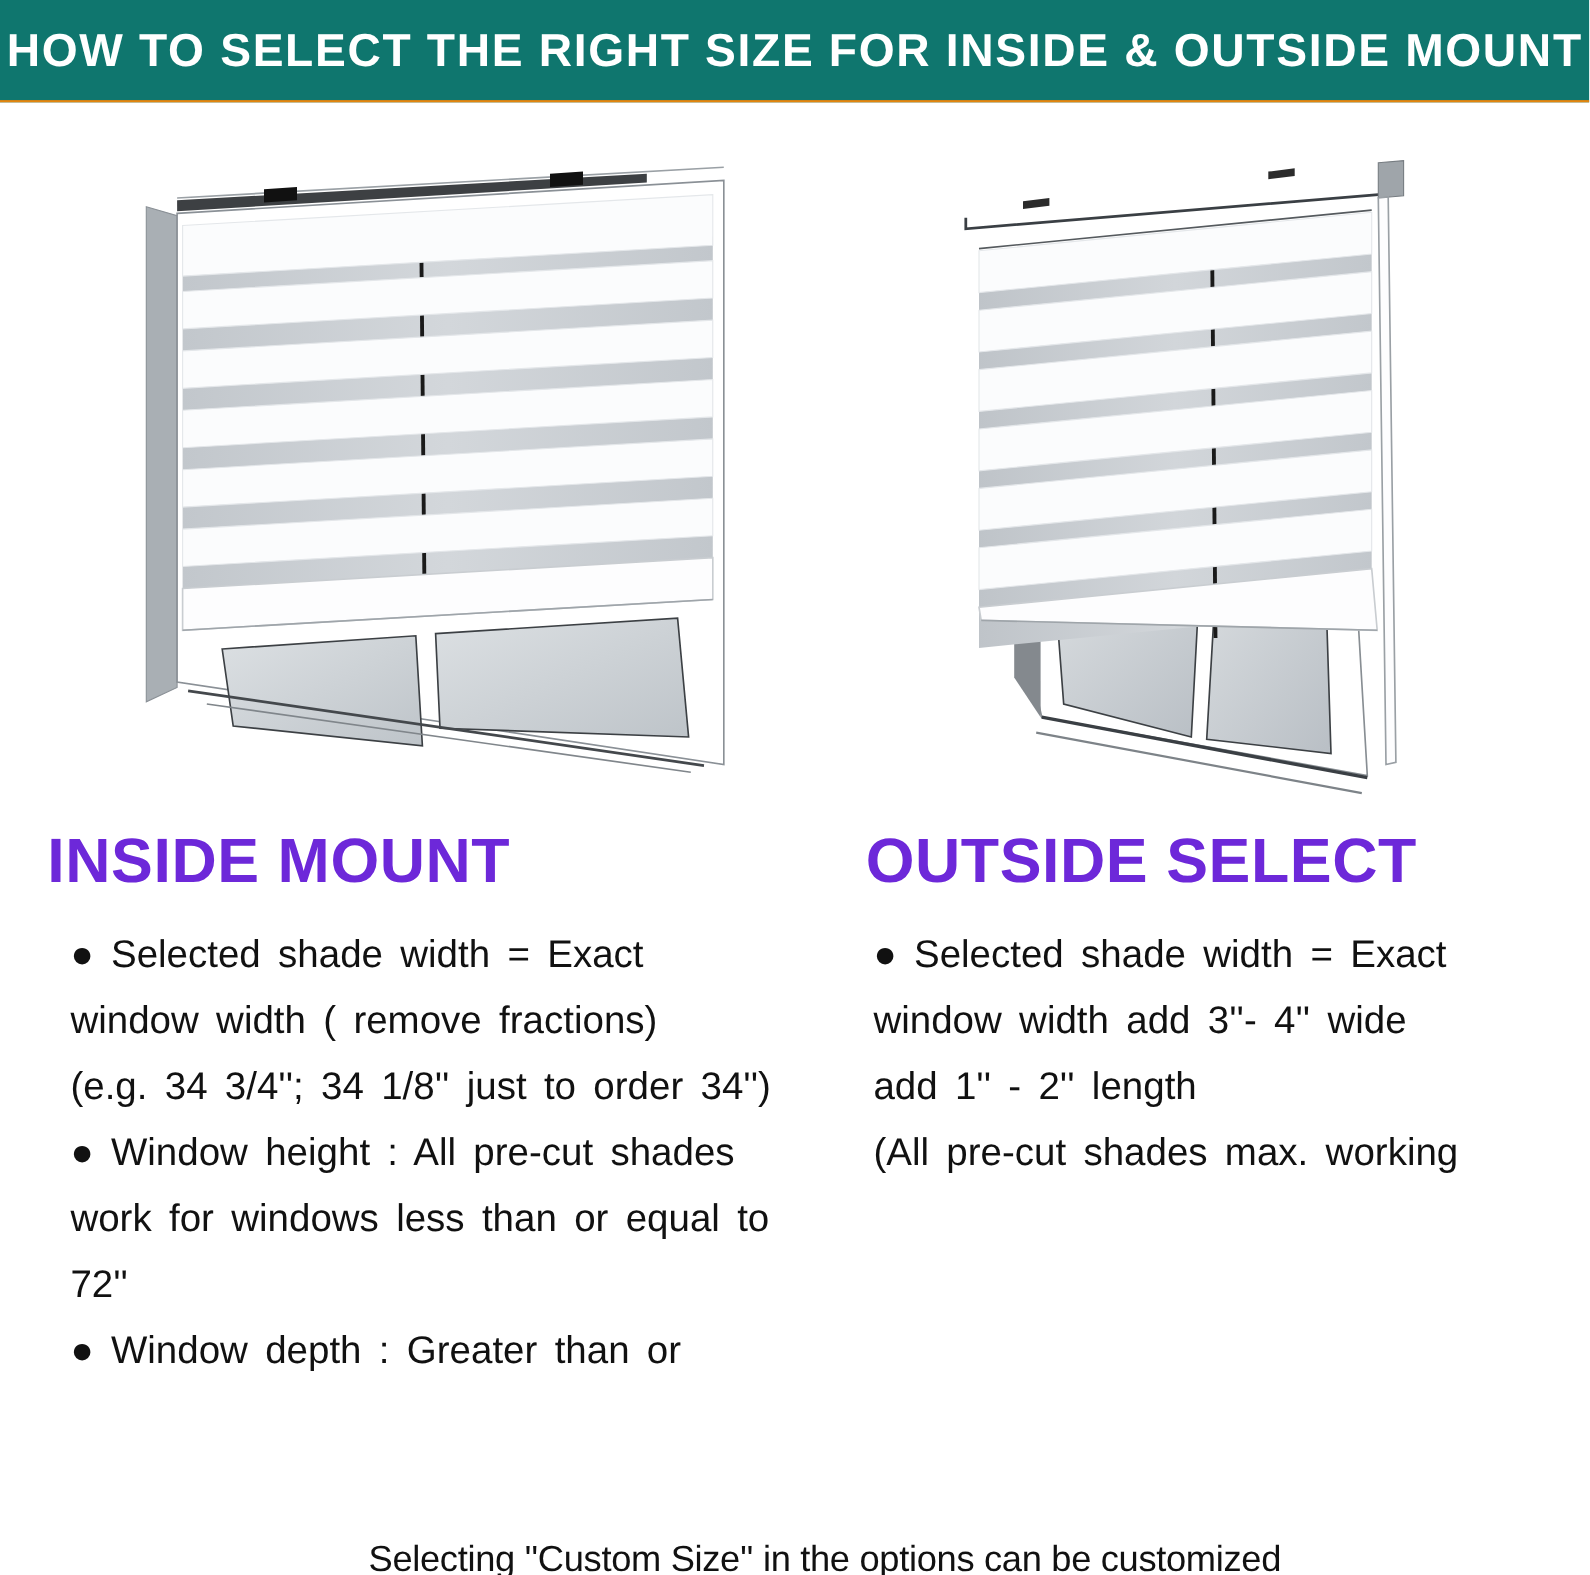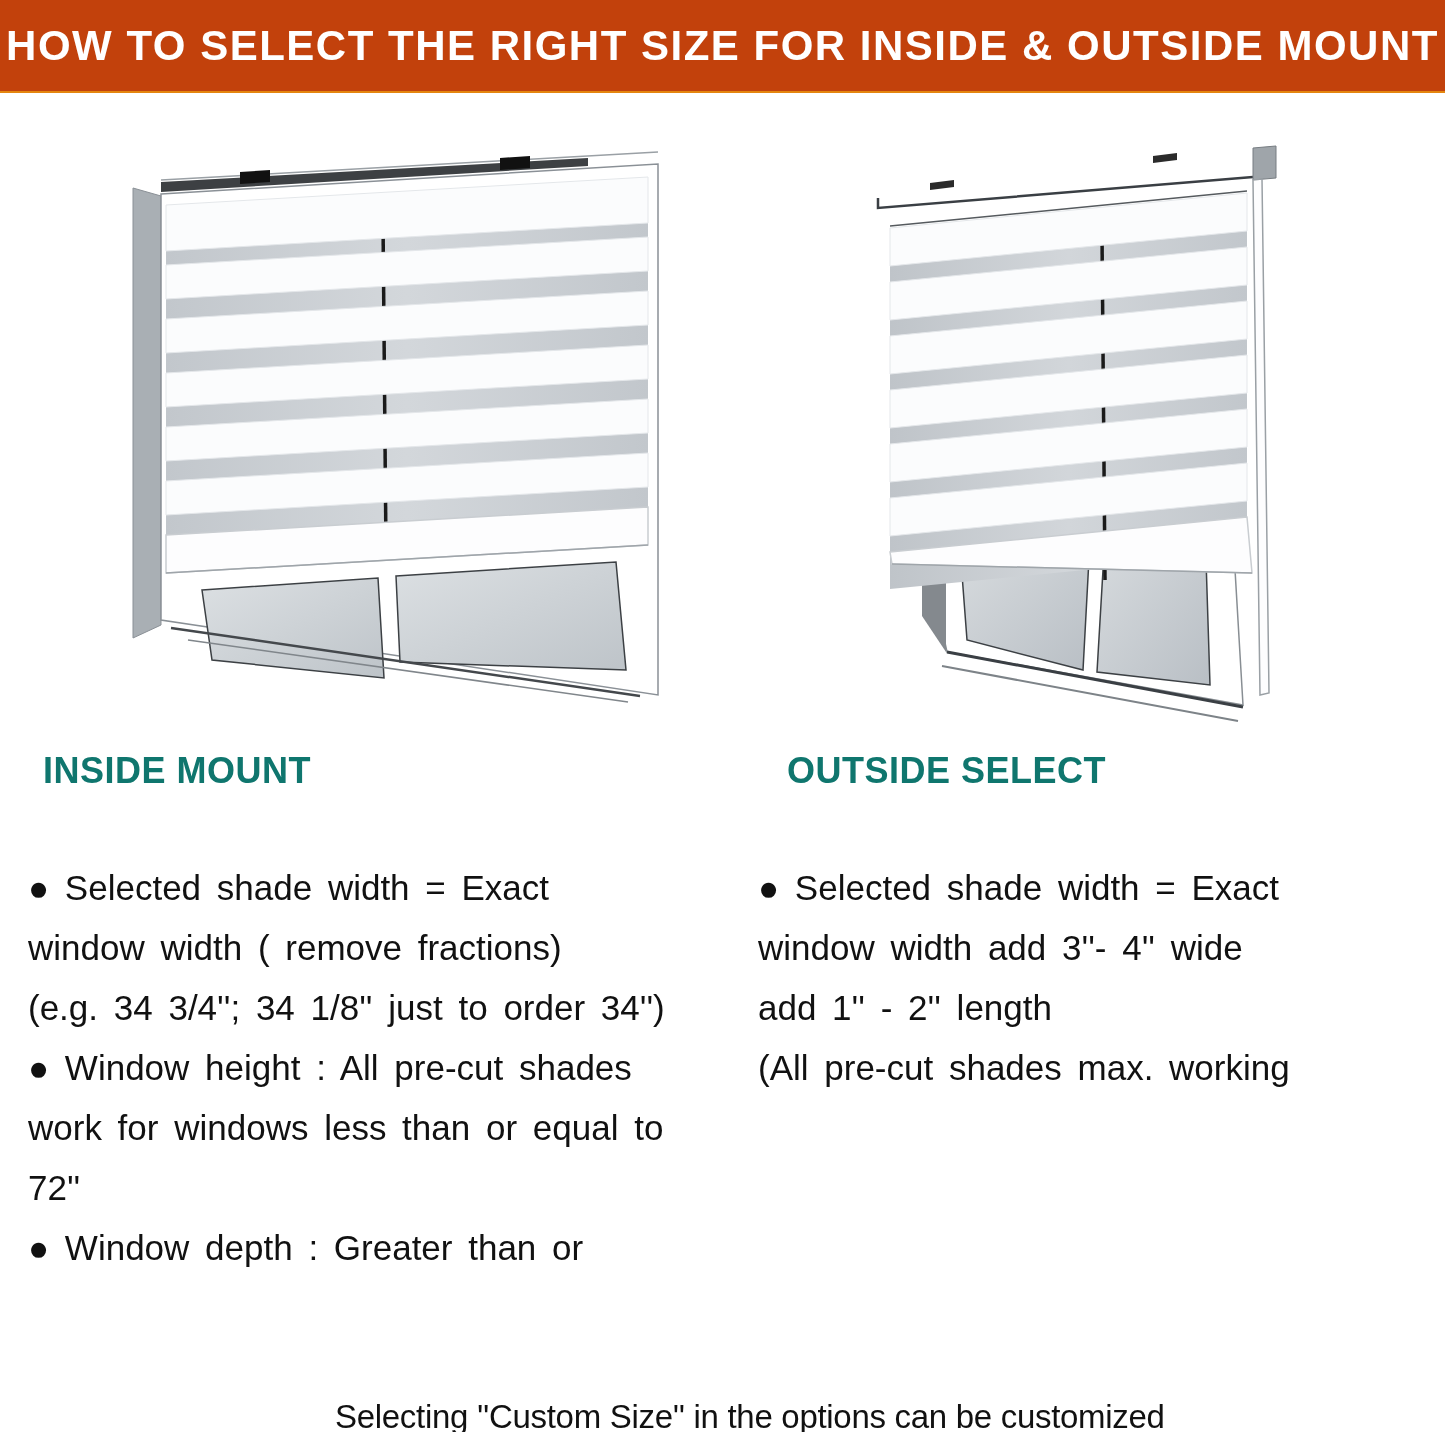--- a/index.html
+++ b/index.html
@@ -1,39 +1,39 @@
 <!DOCTYPE html>
 <html><head>
 <meta charset="utf-8">
 <style>
   html,body{margin:0;padding:0;background:#ffffff;}
   #canvas{
     position:relative;width:1445px;height:1432px;background:#ffffff;overflow:hidden;
     font-family:"Liberation Sans", sans-serif;color:#111;
   }
   .banner{
-    position:absolute;top:0;left:0;width:1445px;height:93px;background:#c2410c;
+    position:absolute;top:0;left:0;width:1445px;height:93px;background:#0f766e;
     display:flex;align-items:center;justify-content:center;
     border-bottom:2px solid #e4860f;box-sizing:border-box;
   }
   .banner-title{
     color:#ffffff;font-weight:700;font-size:42px;letter-spacing:1.5px;white-space:nowrap;
   }
   .illus{position:absolute;}
   .illus-inside{left:128px;top:150px;width:540px;height:560px;}
   .illus-outside{left:850px;top:140px;width:460px;height:600px;}
   .mount-heading{
-    position:absolute;top:750px;font-size:36px;font-weight:700;color:#0f766e;
+    position:absolute;top:750px;font-size:57px;font-weight:700;color:#6d28d9;
     white-space:nowrap;letter-spacing:0.5px;
   }
   .heading-inside{left:43px;}
   .heading-outside{left:787px;}
   .bullet-col{
-    position:absolute;top:858px;font-size:35px;line-height:60px;color:#111;
-    word-spacing:6px;white-space:nowrap;
+    position:absolute;top:838px;font-size:35px;line-height:60px;color:#111;
+    word-spacing:6px;white-space:nowrap;margin-left:36px;
   }
   .col-inside{left:28px;width:690px;}
   .col-outside{left:758px;width:687px;}
   .bullet-line{height:60px;}
   .footer-note{
     position:absolute;left:335px;top:1398px;font-size:33px;color:#111;
     white-space:nowrap;letter-spacing:-0.3px;
   }
 </style>
 </head>

